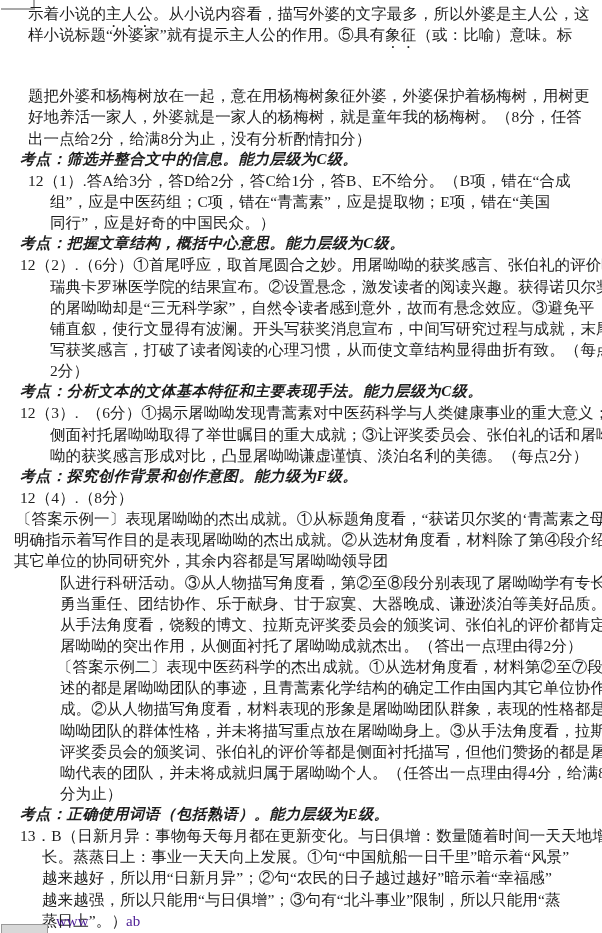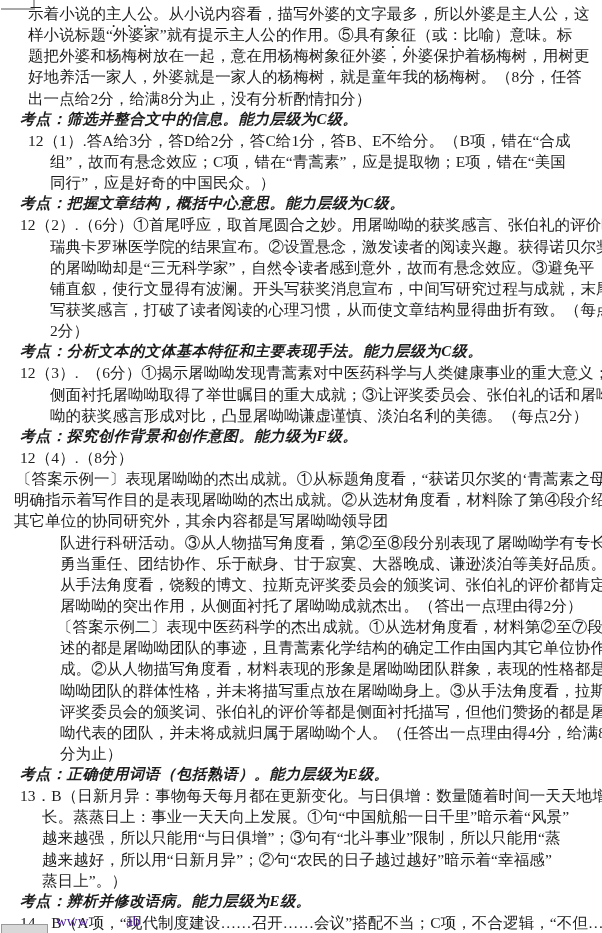--- a/index.html
+++ b/index.html
@@ -51,26 +51,26 @@
   }
 </style>
 </head>
 <body>
 
 <div id="page">
   <div class="top-frag"></div>
   <div class="doc">
       <div class="line" style="padding-left: 28px;">示着小说的<span class="em">主人公</span>。从小说内容看，描写外婆的文字最多，所以外婆是主人公，这</div>
       <div class="line" style="padding-left: 28px;">样小说标题“外婆家”就有提示主人公的作用。⑤具有<span class="em">象征</span>（或：比喻）意味。标</div>
-      <div class="line" style="padding-left: 28px;">题把外婆和杨梅树放在一起，意在用杨梅树象征外婆，外婆保护着杨梅树，用树更</div>
+      <div class="line" style="padding-left: 28px; margin-top: 40px;">题把外婆和杨梅树放在一起，意在用杨梅树象征外婆，外婆保护着杨梅树，用树更</div>
       <div class="line" style="padding-left: 28px;">好地养活一家人，外婆就是一家人的杨梅树，就是童年我的杨梅树。（8分，任答</div>
       <div class="line" style="padding-left: 28px;">出一点给2分，给满8分为止，没有分析酌情扣分）</div>
       <div class="line kaodian" style="padding-left: 20px;">考点：筛选并整合文中的信息。能力层级为C级。</div>
       <div class="line" style="padding-left: 28px;">12（1）.答A给3分，答D给2分，答C给1分，答B、E不给分。（B项，错在“合成</div>
-      <div class="line" style="padding-left: 50px;">组”，故而有悬念效应；C项，错在“青蒿素”，应是提取物；E项，错在“美国</div>
+      <div class="line" style="padding-left: 50px;">组”，应是中医药组；C项，错在“青蒿素”，应是提取物；E项，错在“美国</div>
       <div class="line" style="padding-left: 50px;">同行”，应是好奇的中国民众。）</div>
       <div class="line kaodian" style="padding-left: 20px;">考点：把握文章结构，概括中心意思。能力层级为C级。</div>
       <div class="line" style="padding-left: 20px;">12（2）.（6分）①首尾呼应，取首尾圆合之妙。用屠呦呦的获奖感言、张伯礼的评价呼应</div>
       <div class="line" style="padding-left: 50px;">瑞典卡罗琳医学院的结果宣布。②设置悬念，激发读者的阅读兴趣。获得诺贝尔奖</div>
       <div class="line" style="padding-left: 50px;">的屠呦呦却是“三无科学家”，自然令读者感到意外，故而有悬念效应。③避免平</div>
       <div class="line" style="padding-left: 50px;">铺直叙，使行文显得有波澜。开头写获奖消息宣布，中间写研究过程与成就，末尾</div>
       <div class="line" style="padding-left: 50px;">写获奖感言，打破了读者阅读的心理习惯，从而使文章结构显得曲折有致。（每点</div>
       <div class="line" style="padding-left: 50px;">2分）</div>
       <div class="line kaodian" style="padding-left: 20px;">考点：分析文本的文体基本特征和主要表现手法。能力层级为C级。</div>
       <div class="line" style="padding-left: 20px;">12（3）.  （6分）①揭示屠呦呦发现青蒿素对中医药科学与人类健康事业的重大意义；②</div>
@@ -88,22 +88,22 @@
       <div class="line" style="padding-left: 57px;">〔答案示例二〕表现中医药科学的杰出成就。①从选材角度看，材料第②至⑦段叙</div>
       <div class="line" style="padding-left: 60px;">述的都是屠呦呦团队的事迹，且青蒿素化学结构的确定工作由国内其它单位协作完</div>
       <div class="line" style="padding-left: 60px;">成。②从人物描写角度看，材料表现的形象是屠呦呦团队群象，表现的性格都是屠</div>
       <div class="line" style="padding-left: 60px;">呦呦团队的群体性格，并未将描写重点放在屠呦呦身上。③从手法角度看，拉斯克</div>
       <div class="line" style="padding-left: 60px;">评奖委员会的颁奖词、张伯礼的评价等都是侧面衬托描写，但他们赞扬的都是屠呦</div>
       <div class="line" style="padding-left: 60px;">呦代表的团队，并未将成就归属于屠呦呦个人。（任答出一点理由得4分，给满8</div>
       <div class="line" style="padding-left: 60px;">分为止）</div>
       <div class="line kaodian" style="padding-left: 20px;">考点：正确使用词语（包括熟语）。能力层级为E级。</div>
       <div class="line" style="padding-left: 20px;">13．B（日新月异：事物每天每月都在更新变化。与日俱增：数量随着时间一天天地增</div>
       <div class="line" style="padding-left: 42px;">长。蒸蒸日上：事业一天天向上发展。①句“中国航船一日千里”暗示着“风景”</div>
+      <div class="line" style="padding-left: 42px;">越来越好，所以用“日新月异”；②句“农民的日子越过越好”暗示着“幸福感”</div>
       <div class="line" style="padding-left: 42px;">越来越强，所以只能用“与日俱增”；③句有“北斗事业”限制，所以只能用“蒸</div>
-      <div class="line" style="padding-left: 42px;">越来越好，所以用“日新月异”；②句“农民的日子越过越好”暗示着“幸福感”</div>
       <div class="line" style="padding-left: 42px;">蒸日上”。）</div>
       <div class="line kaodian" style="padding-left: 20px;">考点：辨析并修改语病。能力层级为E级。</div>
       <div class="line" style="padding-left: 20px;">14．B（A项，“现代制度建设……召开……会议”搭配不当；C项，不合逻辑，“不但……而且……”</div>
     </div>
   <div>
       <span class="wm" style="left: 56px; top: 911px;">www</span>
       <span class="wm" style="left: 126px; top: 911px;">ab</span>
     </div>
   <div class="bottom-frag"></div>
 </div>

